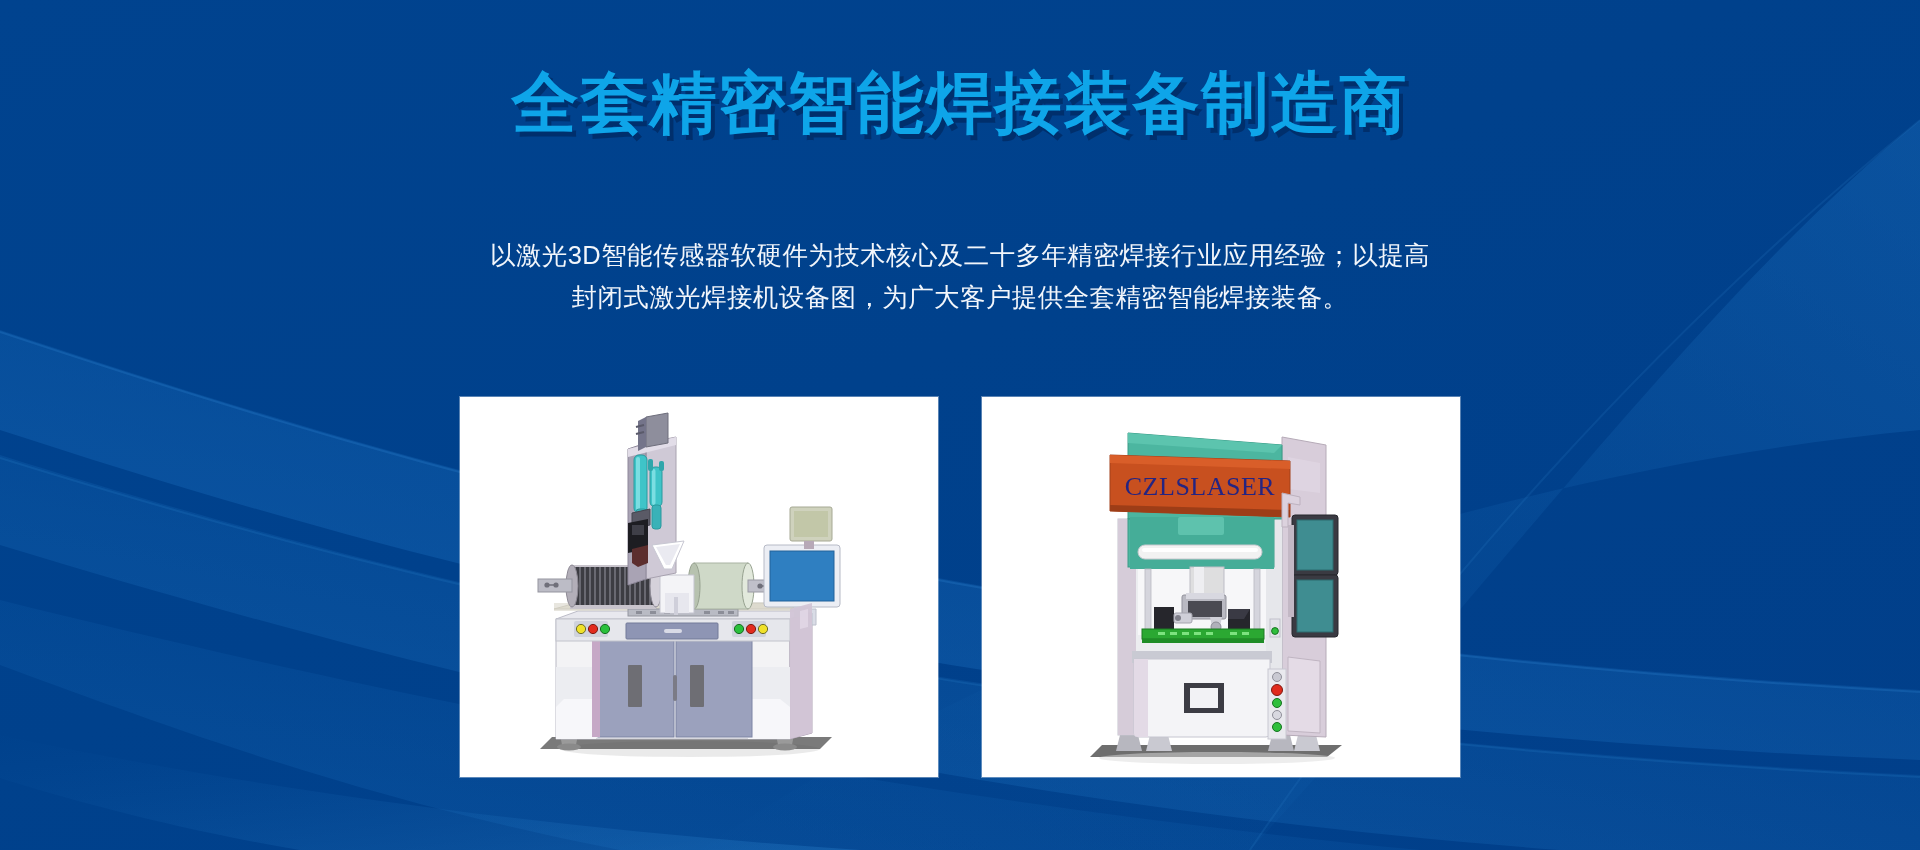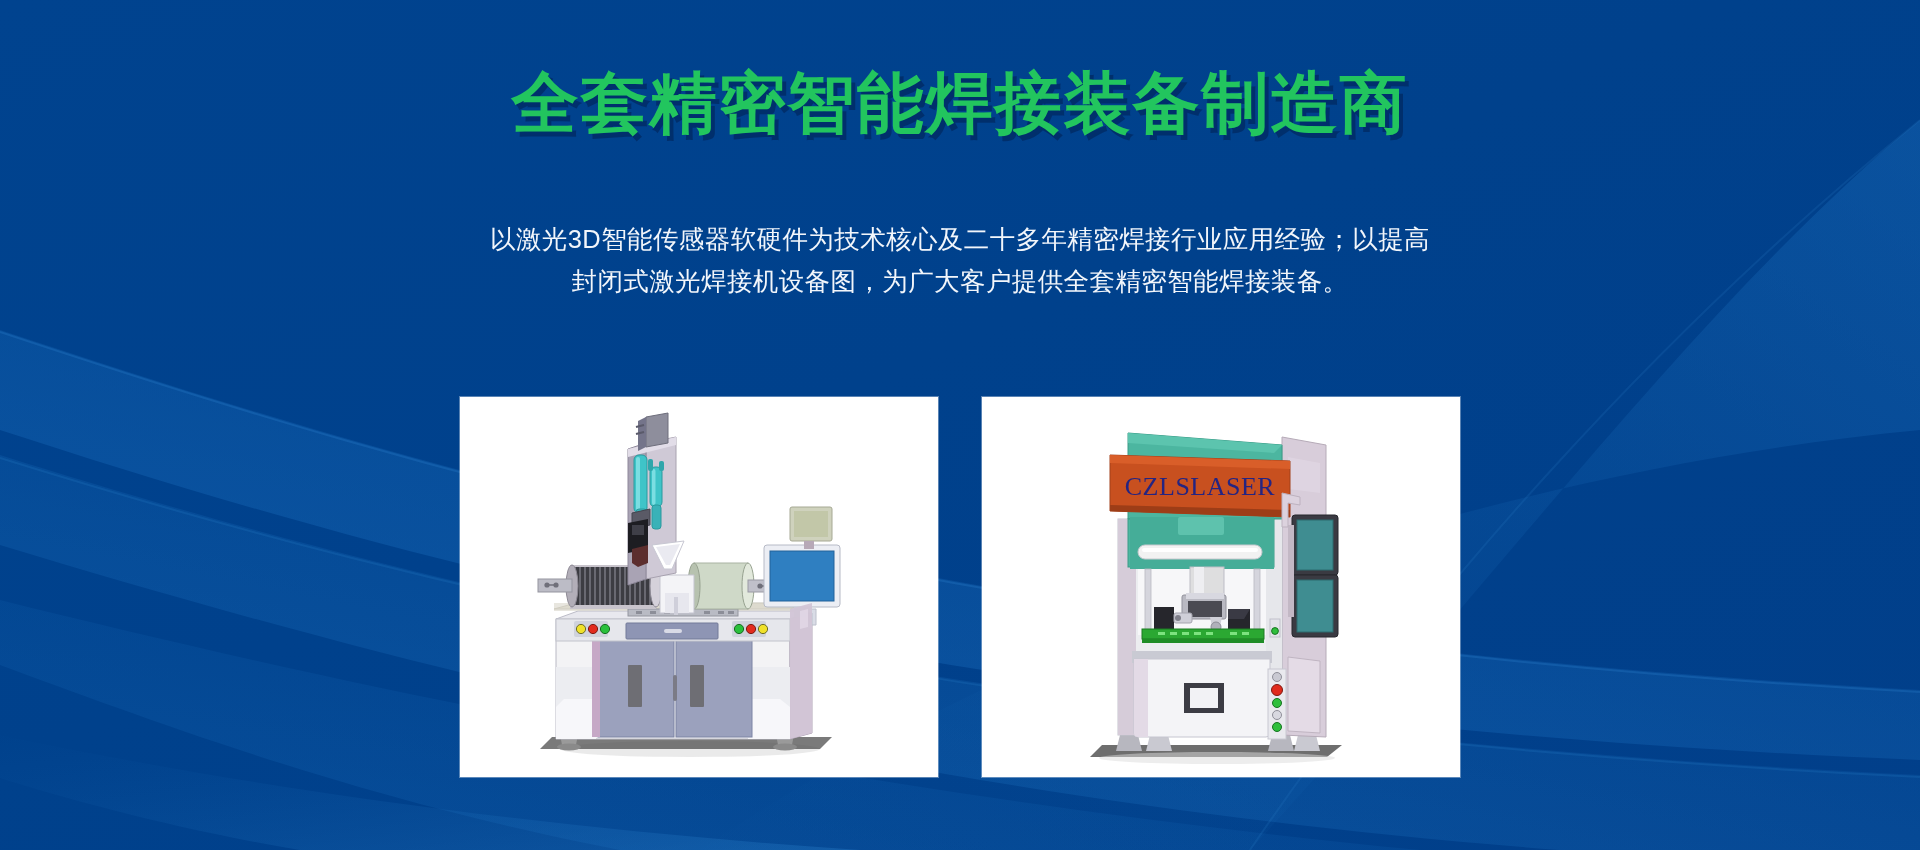--- a/index.html
+++ b/index.html
@@ -30,31 +30,31 @@
   .content {
     position: absolute;
     inset: 0;
     display: flex;
     flex-direction: column;
     align-items: center;
   }
 
   .headline {
     margin-top: 68px;
-    color: #22c55e;
+    color: #0ea5e9;
     font-size: 67px;
     font-weight: bold;
     letter-spacing: 2px;
     line-height: 1.05;
     text-shadow: 4px 5px 0 rgba(0, 32, 82, 0.55);
     white-space: nowrap;
   }
 
   .subcopy {
-    margin-top: 36px;
+    margin-top: 52px;
     width: 1105px;
     text-align: center;
     color: #f2f6fb;
     font-size: 25.5px;
     line-height: 1.62;
     letter-spacing: 0.4px;
     font-weight: normal;
   }
   .subcopy .line { display: block; }
 

